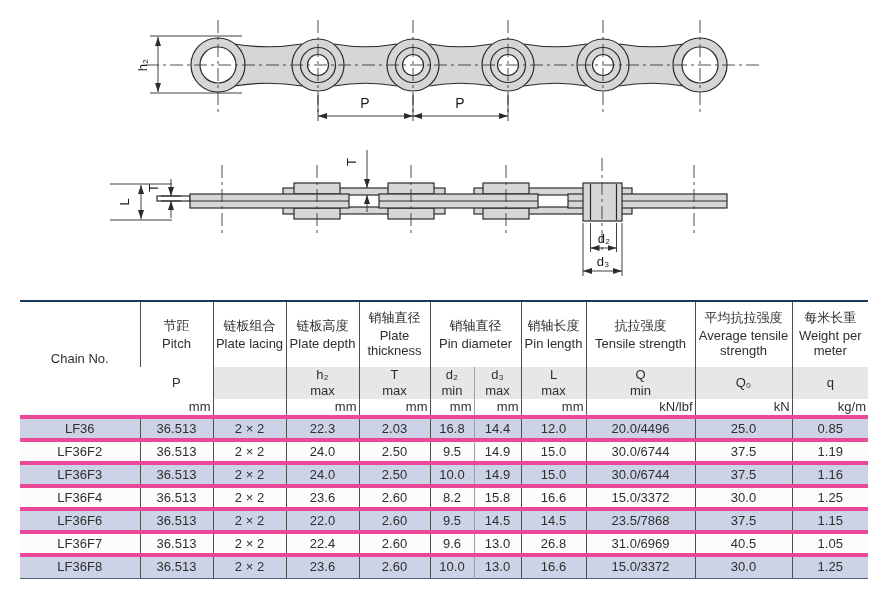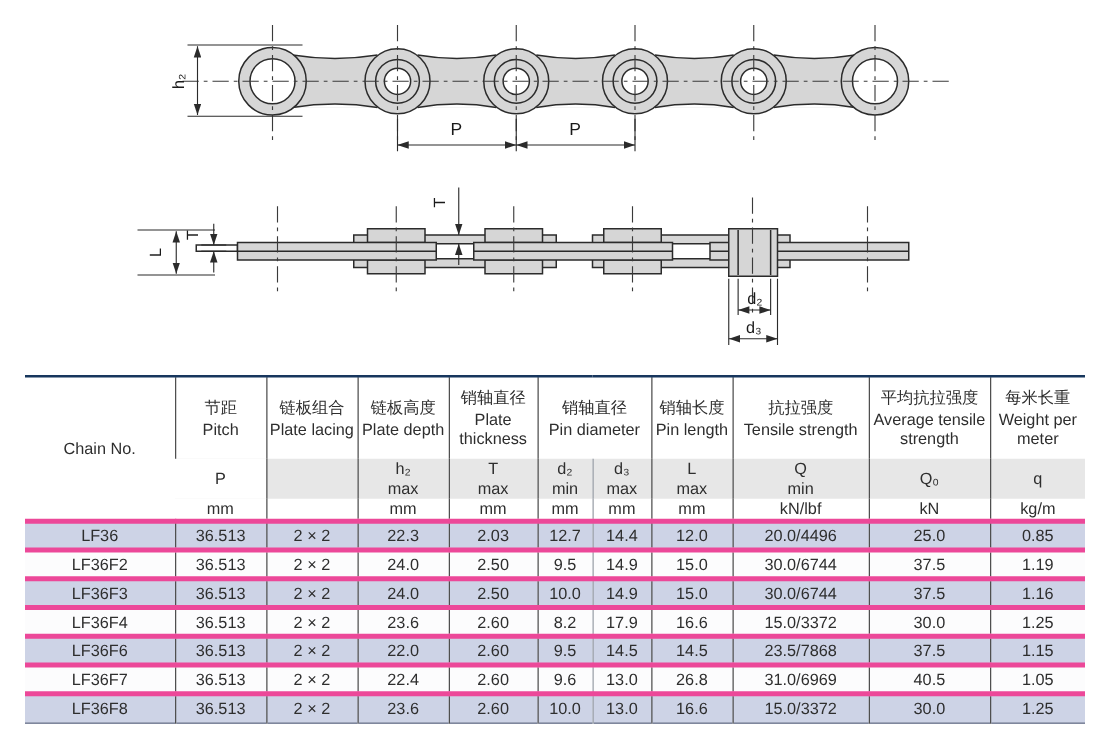--- a/index.html
+++ b/index.html
@@ -21,21 +21,21 @@
     font-size:13px;line-height:1.22;
     border-top:2px solid #17365d;border-bottom:1px solid #55607e;}
   .spec th,.spec td{border-left:1px solid #4f4f4f;padding:0 2px;
     font-weight:normal;vertical-align:middle;}
   .spec th:first-child,.spec td:first-child{border-left:none;}
   .spec td.seplight{border-left-color:#9aa0a8;}
   .spec tr.h1{height:66px;}
   .spec tr.h2row{height:32px;background:#e7e7e7;}
   .spec tr.h2row td:first-child{background:#fff;}
   .spec tr.h3row{height:18px;}
-  .spec tr.h3row td{border-bottom:2px solid #17365d;}
+  .spec tr.h3row td{border-bottom:2px solid #17365d;text-align:right;}
   .spec tbody tr{height:23px;}
   .spec tbody tr{border-top:4px solid #ec4899;}
   .spec tbody tr:nth-child(odd){background:#cdd3e6;}
   .spec tbody tr:nth-child(even){background:#fcfcfd;}
   .zh{margin-bottom:2px;}
 </style>
 </head>
 <body>
 
 <svg id="drawing" width="888" height="296" viewBox="0 0 888 296">
@@ -298,21 +298,21 @@
       <td>kg/m</td>
     </tr>
   </thead>
   <tbody>
     <tr>
       <td>LF36</td>
         <td>36.513</td>
         <td>2 × 2</td>
         <td>22.3</td>
         <td>2.03</td>
-        <td>12.7</td>
+        <td>16.8</td>
         <td class="seplight">14.4</td>
         <td>12.0</td>
         <td>20.0/4496</td>
         <td>25.0</td>
         <td>0.85</td>
     </tr>
     <tr>
       <td>LF36F2</td>
         <td>36.513</td>
         <td>2 × 2</td>
@@ -338,21 +338,21 @@
         <td>37.5</td>
         <td>1.16</td>
     </tr>
     <tr>
       <td>LF36F4</td>
         <td>36.513</td>
         <td>2 × 2</td>
         <td>23.6</td>
         <td>2.60</td>
         <td>8.2</td>
-        <td class="seplight">17.9</td>
+        <td class="seplight">15.8</td>
         <td>16.6</td>
         <td>15.0/3372</td>
         <td>30.0</td>
         <td>1.25</td>
     </tr>
     <tr>
       <td>LF36F6</td>
         <td>36.513</td>
         <td>2 × 2</td>
         <td>22.0</td>

